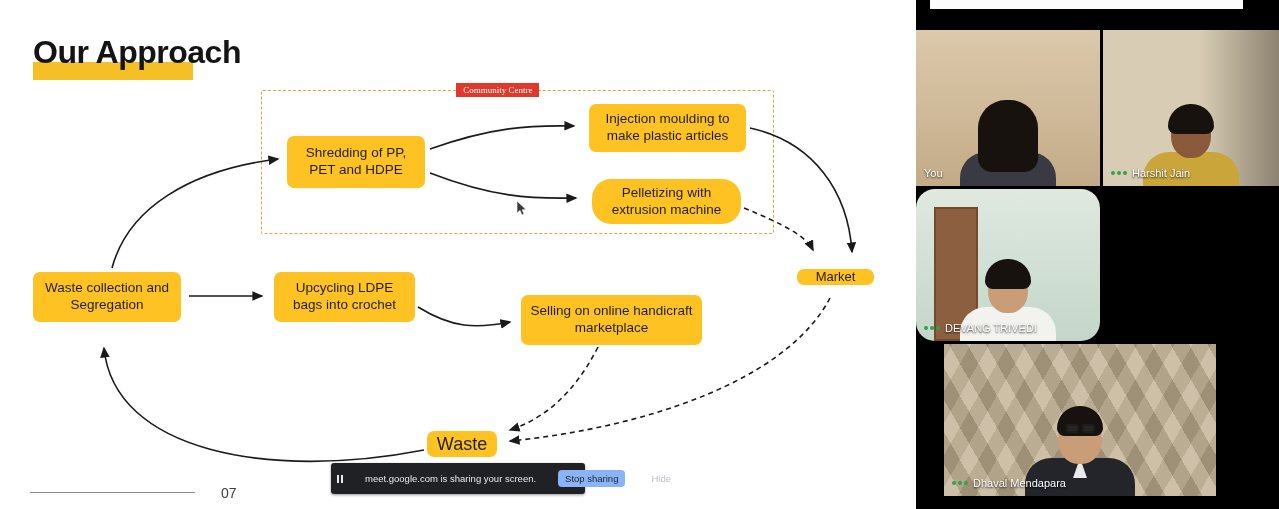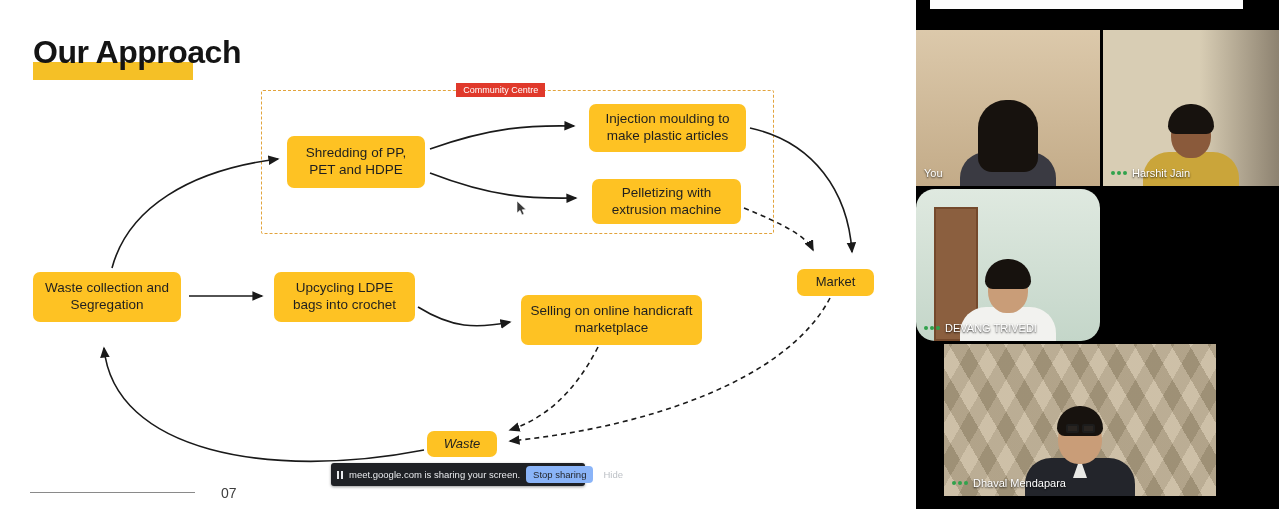--- a/index.html
+++ b/index.html
@@ -9,45 +9,45 @@
   
   .slide { position:absolute; left:0; top:0; width:916px; height:509px; background:#ffffff; }
 
   .title-wrap { position:absolute; left:33px; top:34px; z-index:2; }
   .title-highlight { position:absolute; left:0; top:28px; width:160px; height:18px; background:#F5C026; z-index:-1; }
   .slide-title { font-size:32px; font-weight:800; color:#141414; letter-spacing:-0.5px; }
 
   .arrows { position:absolute; left:0; top:0; z-index:1; pointer-events:none; }
 
   .dashed-region { position:absolute; left:261px; top:90px; width:513px; height:144px;
-                   border:1.5px dashed #E2A33C; border-radius:2px; z-index:0; }
+                   border:1.5px dashed #E2A33C; border-radius:2px; z-index:0;font-family:Liberation Serif, serif; }
   .cc-label { position:absolute; top:-8px; left:38%; background:#E0392B; color:#fff;
               font-size:9px; padding:2px 7px; white-space:nowrap; }
 
   .fbox { position:absolute; z-index:2; background:#FEC223; border-radius:7px;
           display:flex; align-items:center; justify-content:center; text-align:center;
           font-size:13.5px; color:#1f1f1f; line-height:1.25; padding:4px 8px; }
   .b-waste-collection { left:33px;  top:272px; width:148px; height:50px; }
   .b-shredding        { left:287px; top:136px; width:138px; height:52px; }
   .b-injection        { left:589px; top:104px; width:157px; height:48px; }
-  .b-pelletizing      { left:592px; top:179px; width:149px; height:45px; }
+  .b-pelletizing      { left:592px; top:179px; width:149px; height:45px;border-radius:19px; }
   .b-upcycling        { left:274px; top:272px; width:141px; height:50px; }
   .b-selling          { left:521px; top:295px; width:181px; height:50px; }
-  .b-market           { left:797px; top:269px; width:77px;  height:27px; font-size:13px; }
-  .b-waste            { left:427px; top:431px; width:70px;  height:26px; font-size:13px;font-style:italic; }
+  .b-market           { left:797px; top:269px; width:77px;  height:16px; font-size:13px; }
+  .b-waste            { left:427px; top:431px; width:70px;  height:26px; font-size:18px; }
 
   .footer-line { position:absolute; left:30px; top:492px; width:165px; height:1px; background:#8a8a8a; }
   .page-number { position:absolute; left:221px; top:485px; font-size:14px; color:#3c3c3c; }
 
   .cursor { position:absolute; left:516px; top:201px; z-index:5; }
 
   
-  .share-bar { position:absolute; left:331px; top:463px; width:254px; height:23px; z-index:10;
+  .share-bar { position:absolute; left:331px; top:463px; width:254px; height:31px; z-index:10;
                background:#1f2125; border-radius:3px; display:flex; align-items:center;
-               padding:1px 6px; gap:6px; box-shadow:0 1px 3px rgba(0,0,0,.4); }
+               padding:1px 6px; gap:22px; box-shadow:0 1px 3px rgba(0,0,0,.4); }
   .pause-icon { display:flex; gap:2px; }
   .pause-icon i { display:block; width:2px; height:8px; background:#e8eaed; }
   .share-msg { font-size:9.5px; color:#e8eaed; white-space:nowrap; }
   .stop-btn { background:#8AB4F8; color:#1f2125; border:none; border-radius:4px;
               font-size:9.5px; padding:3px 7px; font-family:inherit; cursor:pointer; white-space:nowrap; }
   .hide-btn { background:transparent; color:#bdc1c6; border:none; font-size:9.5px;
               padding:3px 4px; font-family:inherit; cursor:pointer; }
 
   
   .video-panel { position:absolute; left:916px; top:0; width:363px; height:509px; background:#000; }

